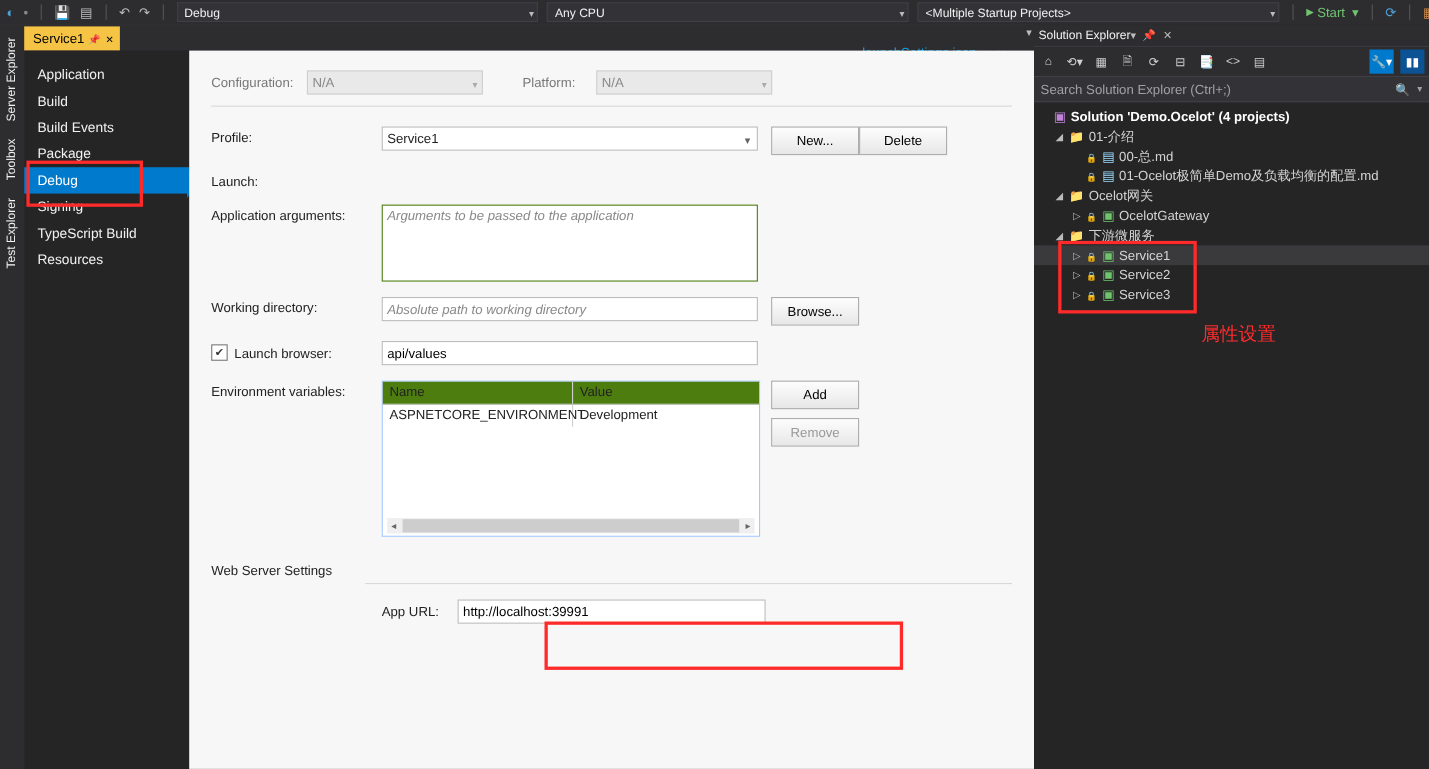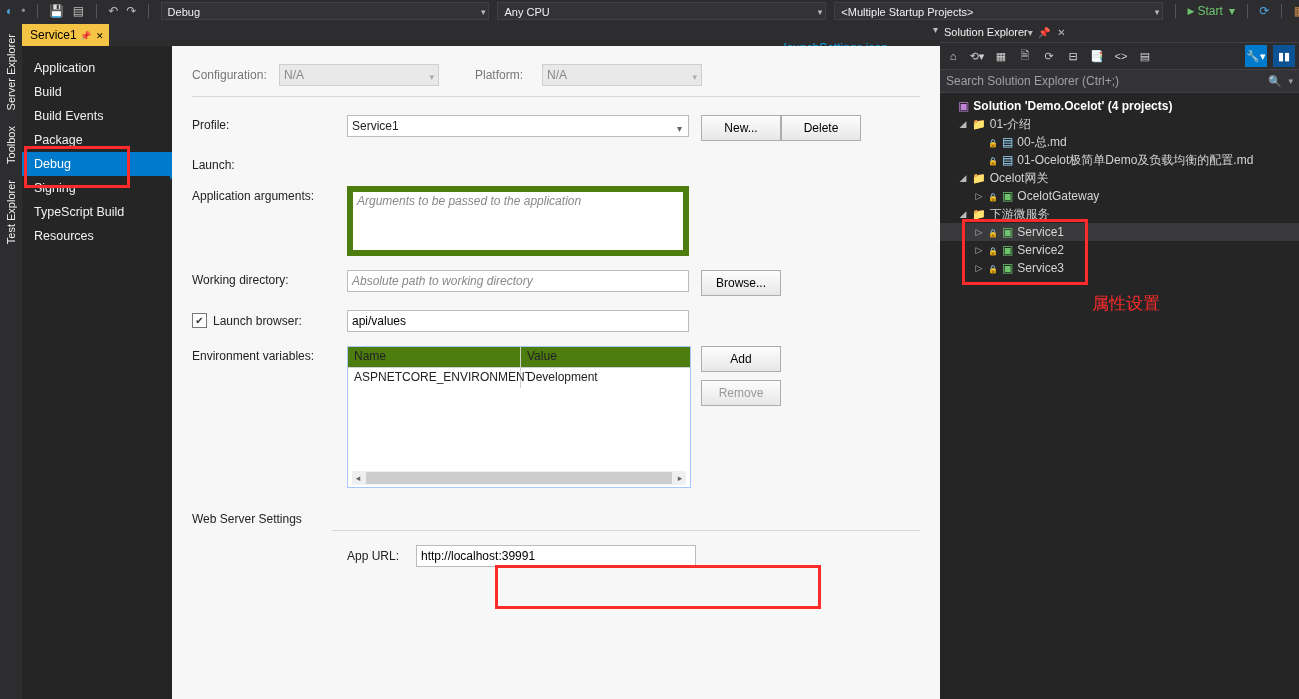--- a/index.html
+++ b/index.html
@@ -120,21 +120,21 @@
   .form-row .l { width:155px; padding-top:3px; color:#222; }
   .form-row .c { width:342px; }
   .form-row .r { width:190px; display:flex; flex-direction:column; gap:8px; align-items:flex-start; padding-left:12px; }
   .combo, .txt {
     width:100%; height:22px; border:1px solid #bcbcbc; background:#fff;
     padding:0 4px; box-sizing:border-box; font-size:12px;
   }
   .combo { position:relative; line-height:20px; }
   .combo::after { content:"▾"; position:absolute; right:6px; top:3px; font-size:10px; color:#666; }
   .txtarea {
-    width:100%; height:70px; border:6px solid #4d7c0f; background:#fff;
+    width:100%; height:70px; border:1px solid #4d7c0f; background:#fff;
     padding:2px 4px; box-sizing:border-box; font-size:12px; font-style:italic; color:#888;
   }
   .placeholder-style { font-style:italic; color:#888; }
   .btn {
     width:78px; height:24px;
     background:linear-gradient(#fdfdfd,#e7e7e7);
     border:1px solid #adadad; color:#000; font-size:12px;
     display:flex; align-items:center; justify-content:center;
   }
   .checkbox-row { display:flex; align-items:center; gap:6px; }

